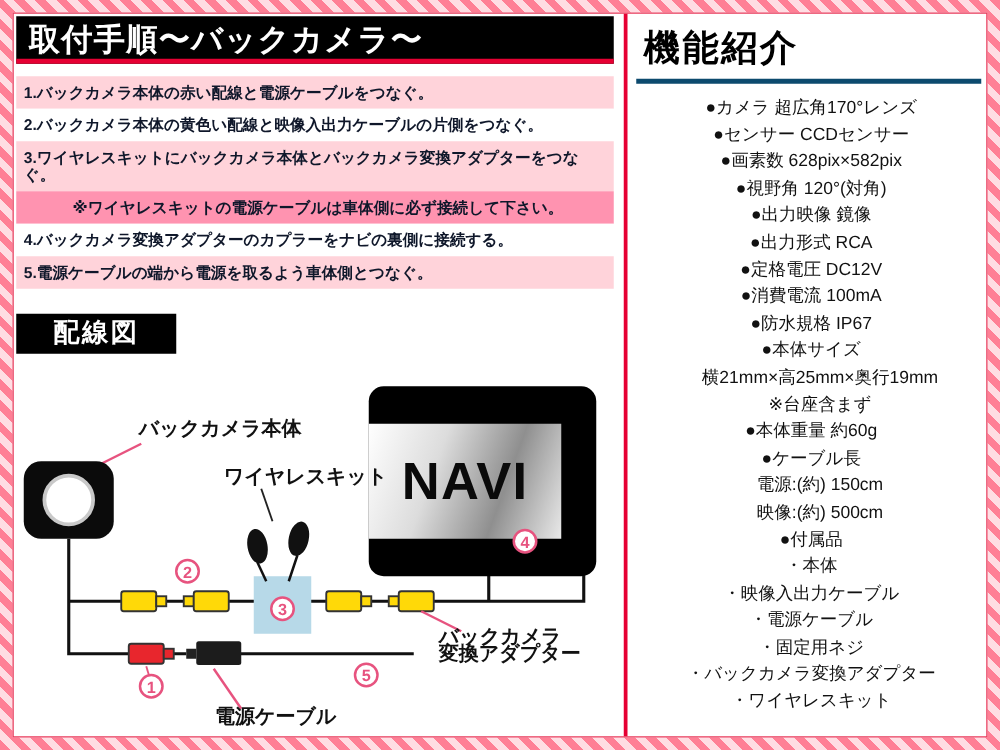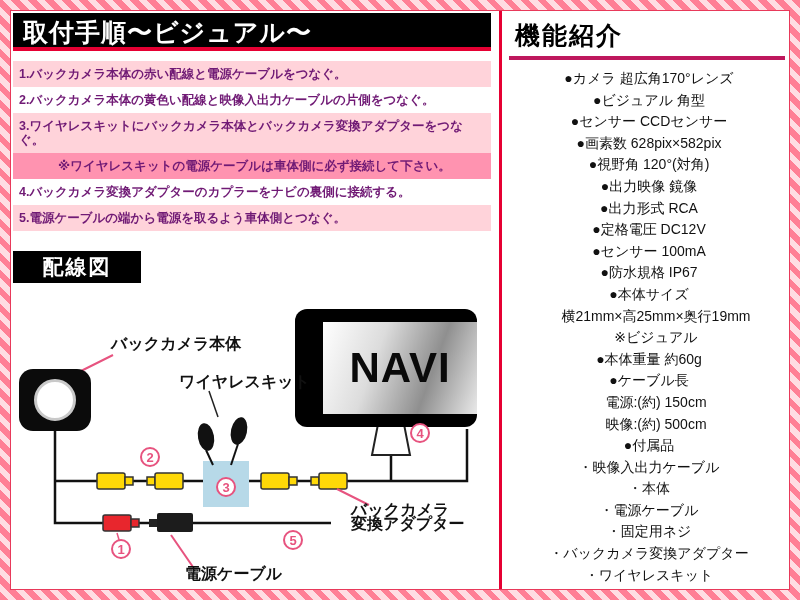--- a/index.html
+++ b/index.html
@@ -17,21 +17,21 @@
   }
   
   .main-title{
     position:absolute;left:2px;top:2px;width:478px;height:38px;
     background:#000;color:#fff;font-size:25px;font-weight:bold;
     line-height:38px;padding-left:10px;box-sizing:border-box;
     border-bottom:4px solid #e60033;letter-spacing:1px;
   }
   .steps{position:absolute;left:2px;top:50px;width:478px;}
   .step{
-    font-size:12.5px;font-weight:bold;color:#701a75;
+    font-size:12.5px;font-weight:bold;color:#0f172a;
     padding:6px 4px 6px 6px;line-height:14px;
   }
   .row-a{background:#ffd3da;}
   .row-b{background:#ffffff;}
   .row-c{background:#ff93b0;padding-left:45px;}
   .wiring-heading{
     position:absolute;left:2px;top:240px;width:128px;height:32px;
     background:#000;color:#fff;font-size:21px;font-weight:bold;
     line-height:32px;text-align:center;letter-spacing:2px;
   }
@@ -40,65 +40,65 @@
   .diagram svg{position:absolute;left:0;top:0;}
   .camera-body{
     position:absolute;left:6px;top:82px;width:72px;height:62px;
     background:#0b0b0b;border-radius:14px;
   }
   .camera-lens{
     position:absolute;left:15px;top:10px;width:36px;height:36px;
     border-radius:50%;background:#fff;border:3px solid #c9c9c9;
   }
   .navi{
-    position:absolute;left:282px;top:22px;width:182px;height:118px;
+    position:absolute;left:282px;top:22px;width:182px;height:152px;
     background:#000;border-radius:12px;
-    display:flex;align-items:center;justify-content:flex-end;
+    display:flex;align-items:center;justify-content:flex-start;
   }
   .navi-screen{
     width:154px;height:92px;
     background:linear-gradient(110deg,#ffffff 0%,#dcdcdc 35%,#8f8f8f 68%,#e9e9e9 100%);
     display:flex;align-items:center;justify-content:center;
     font-size:42px;font-weight:bold;color:#0a0a0a;letter-spacing:1px;
   }
   .dlabel{
     position:absolute;font-size:16px;font-weight:bold;color:#111;
     white-space:pre-line;line-height:14px;
   }
   .lbl-camera{left:98px;top:50px;}
   .lbl-wireless{left:166px;top:88px;text-align:right;}
   .lbl-adapter{left:338px;top:216px;}
-  .lbl-power{left:172px;top:280px;}
+  .lbl-power{left:159px;top:280px;}
   .marker{
     position:absolute;width:20px;height:20px;border:2px solid #e7537f;
     border-radius:50%;background:#fff;color:#e7537f;
     font-size:13px;font-weight:bold;display:flex;align-items:center;
     justify-content:center;box-sizing:border-box;
   }
   .m1{left:98px;top:252px;} .m2{left:127px;top:160px;}
   .m3{left:203px;top:190px;} .m4{left:397px;top:136px;}
   .m5{left:270px;top:243px;}
   
   .divider{position:absolute;left:488px;top:0;width:3px;height:100%;background:#e60033;}
   
   .right-panel{position:absolute;left:498px;top:0;width:276px;}
   .feature-title{
-    font-size:25px;font-weight:bold;color:#000;letter-spacing:2px;
-    padding:8px 0 4px 6px;border-bottom:4px solid #be185d;
+    font-size:29px;font-weight:bold;color:#000;letter-spacing:2px;
+    padding:8px 0 4px 6px;border-bottom:4px solid #0c4a6e;
   }
   .spec-lines{padding:8px 0 0 4px;text-align:center;}
   .spec-line{font-size:14px;line-height:21.6px;color:#111;font-weight:500;}
 </style>
 </head>
 <body>
 
 <div class="frame"></div>
 <div class="content">
 
-  <div class="main-title">取付手順〜ビジュアル〜</div>
+  <div class="main-title">取付手順〜バックカメラ〜</div>
 
   <div class="steps">
     <div class="step row-a">1.バックカメラ本体の赤い配線と電源ケーブルをつなぐ。</div>
     <div class="step row-b">2.バックカメラ本体の黄色い配線と映像入出力ケーブルの片側をつなぐ。</div>
     <div class="step row-a">3.ワイヤレスキットにバックカメラ本体とバックカメラ変換アダプターをつなぐ。</div>
     <div class="step row-c">※ワイヤレスキットの電源ケーブルは車体側に必ず接続して下さい。</div>
     <div class="step row-b">4.バックカメラ変換アダプターのカプラーをナビの裏側に接続する。</div>
     <div class="step row-a">5.電源ケーブルの端から電源を取るよう車体側とつなぐ。</div>
   </div>
 
@@ -177,39 +177,38 @@
     <span class="marker m4">4</span>
     <span class="marker m5">5</span>
   </div>
 
   <div class="divider"></div>
 
   <div class="right-panel">
     <div class="feature-title">機能紹介</div>
     <div class="spec-lines">
       <div class="spec-line">●カメラ 超広角170°レンズ</div>
-      <div class="spec-line">●ビジュアル 角型</div>
       <div class="spec-line">●センサー CCDセンサー</div>
       <div class="spec-line">●画素数 628pix×582pix</div>
       <div class="spec-line">●視野角 120°(対角)</div>
       <div class="spec-line">●出力映像 鏡像</div>
       <div class="spec-line">●出力形式 RCA</div>
       <div class="spec-line">●定格電圧 DC12V</div>
-      <div class="spec-line">●センサー 100mA</div>
+      <div class="spec-line">●消費電流 100mA</div>
       <div class="spec-line">●防水規格 IP67</div>
       <div class="spec-line">●本体サイズ</div>
       <div class="spec-line">　横21mm×高25mm×奥行19mm</div>
-      <div class="spec-line">　※ビジュアル</div>
+      <div class="spec-line">　※台座含まず</div>
       <div class="spec-line">●本体重量 約60g</div>
       <div class="spec-line">●ケーブル長</div>
       <div class="spec-line">　電源:(約) 150cm</div>
       <div class="spec-line">　映像:(約) 500cm</div>
       <div class="spec-line">●付属品</div>
+      <div class="spec-line">・本体</div>
       <div class="spec-line">・映像入出力ケーブル</div>
-      <div class="spec-line">・本体</div>
       <div class="spec-line">・電源ケーブル</div>
       <div class="spec-line">・固定用ネジ</div>
       <div class="spec-line">・バックカメラ変換アダプター</div>
       <div class="spec-line">・ワイヤレスキット</div>
     </div>
   </div>
 
 </div>
 
 </body></html>

